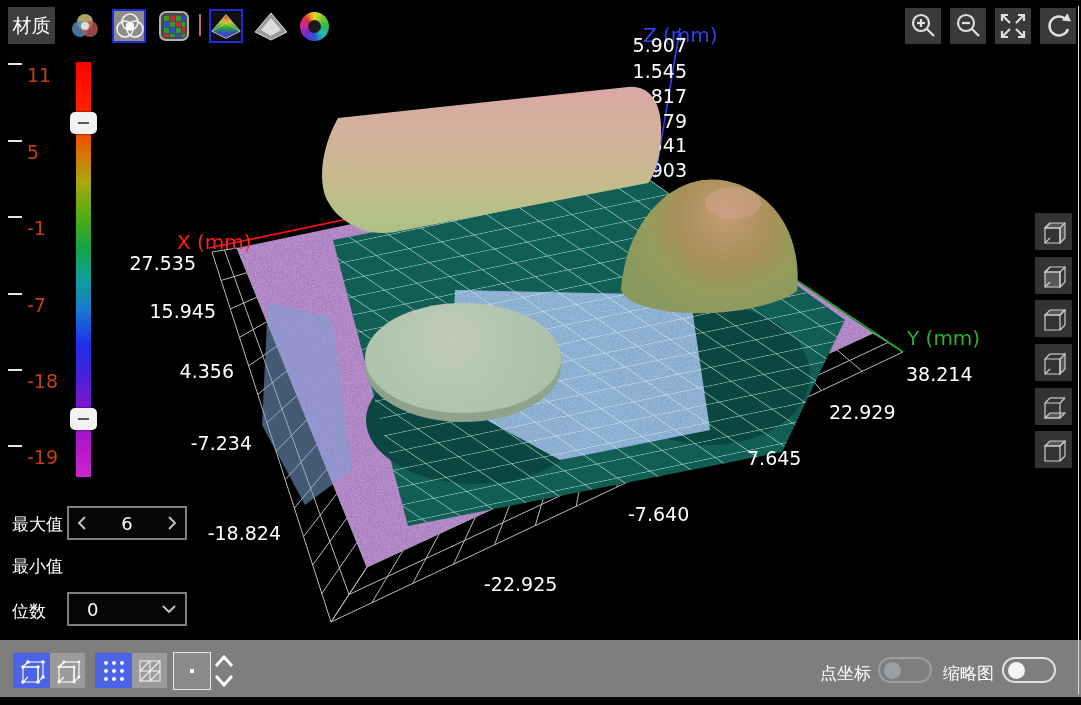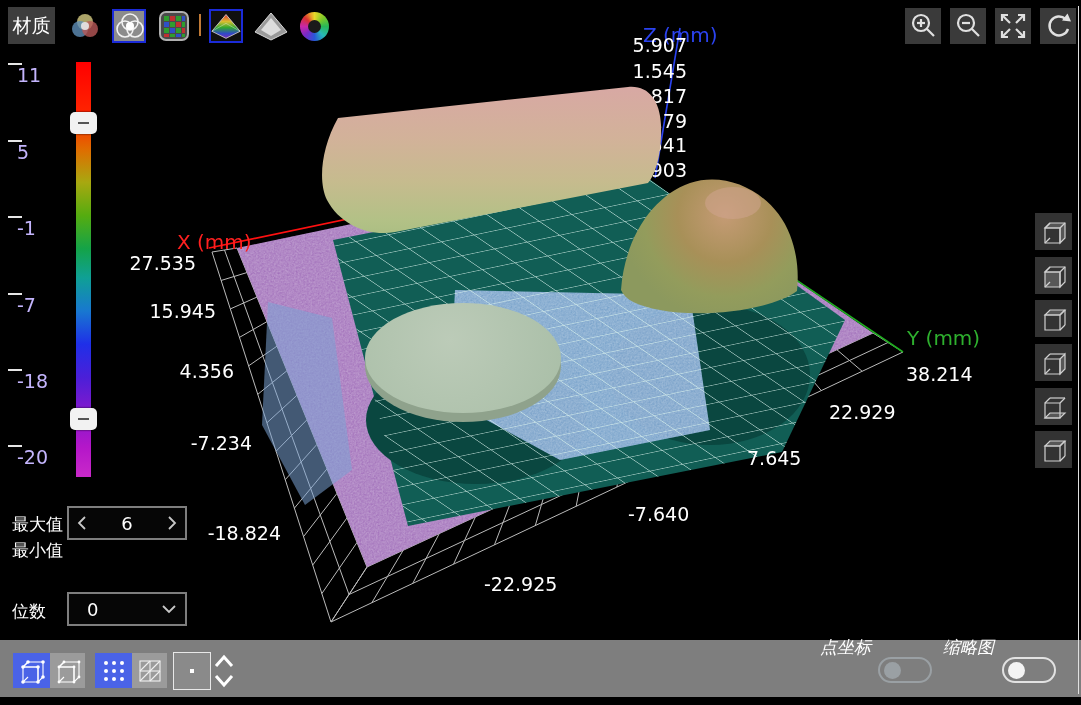--- a/index.html
+++ b/index.html
@@ -9,39 +9,39 @@
   
   .mat-btn{left:8px;top:7px;width:47px;height:37px;background:#3d3d3d;color:#fff;
            display:flex;align-items:center;justify-content:center;font-size:19px;}
   .tool-ic{top:9px;width:34px;height:34px;display:flex;align-items:center;justify-content:center;
            box-sizing:border-box;background:transparent;}
   .tool-ic.sel{border:2px solid #1b2bd8;}
   .tr-btn{top:8px;width:36px;height:36px;background:#3a3a3a;display:flex;align-items:center;justify-content:center;}
   .sep{left:199px;top:14px;width:2px;height:22px;background:#c07a36;}
   
   .cb-dash{left:8px;width:14px;height:2px;background:#e6e6e6;}
-  .cb-lab{left:17px;font-size:19px;color:#c4b5fd;transform:translateY(-11px);}
+  .cb-lab{left:27px;font-size:19px;color:#c2410c;transform:translateY(-11px);}
   .cb-bar{left:76px;top:62px;width:15px;height:415px;
     background:linear-gradient(180deg,#ff0000 0%,#ff2600 13%,#e06c00 21%,#a8a810 29%,#55ac10 37%,
       #14a348 45%,#0fa095 52%,#1878d0 60%,#1f2fe8 68%,#4b1fd8 76%,#8818cc 85%,#b517c9 93%,#c929c9 100%);}
   .cb-handle{left:70px;width:27px;height:22px;background:#f2f2f2;border-radius:5px;
     display:flex;align-items:center;justify-content:center;box-shadow:0 0 2px #000;}
   .cb-handle i{display:block;width:11px;height:2px;background:#555;}
   
   .row-lab{left:12px;font-size:17px;color:#fff;}
   .stp{left:67px;width:120px;height:34px;background:#060606;border:2px solid #7e7e7e;
        box-sizing:border-box;display:flex;align-items:center;justify-content:space-between;padding:0 8px;}
   .stp .val{font-size:18px;color:#fff;flex:1;text-align:center;}
   .stp .val.left{text-align:left;padding-left:10px;}
   
   .cube-btn{left:1035px;width:37px;height:37px;background:#333;display:flex;align-items:center;justify-content:center;}
   
   .bbar{left:0;top:640px;width:1081px;height:57px;background:#7e7e7e;}
   .bb-btn{top:653px;width:37px;height:35px;display:flex;align-items:center;justify-content:center;}
-  .bb-lab{top:636px;font-size:17px;color:#fff;font-style:italic;}
+  .bb-lab{top:662px;font-size:17px;color:#fff;}
   .toggle{top:657px;width:54px;height:26px;border-radius:14px;box-sizing:border-box;}
   .toggle .knob{position:absolute;left:4px;top:3px;width:17px;height:17px;border-radius:50%;}
   .wheel{width:29px;height:29px;border-radius:50%;
     background:conic-gradient(#e8d82a,#7ac828 13%,#28b858 25%,#28b8b8 38%,#2858d8 50%,#7828c8 63%,#c828a8 75%,#d83030 87%,#e8a02a 95%,#e8d82a);
     display:flex;align-items:center;justify-content:center;}
   .wheel i{width:13px;height:13px;border-radius:50%;background:#1a1a1a;display:block;}
   .wborder{right:2px;top:6px;width:1px;height:688px;background:#e0e0e0;}
   svg text{font-family:"DejaVu Sans","Liberation Sans",sans-serif;}
 </style>
 </head>
@@ -280,40 +280,40 @@
   <div class="abs cb-dash" style="top:140px"></div>
   <div class="abs cb-dash" style="top:216px"></div>
   <div class="abs cb-dash" style="top:293px"></div>
   <div class="abs cb-dash" style="top:369px"></div>
   <div class="abs cb-dash" style="top:445px"></div>
   <div class="abs cb-lab" style="top:75px">11</div>
   <div class="abs cb-lab" style="top:152px">5</div>
   <div class="abs cb-lab" style="top:228px">-1</div>
   <div class="abs cb-lab" style="top:305px">-7</div>
   <div class="abs cb-lab" style="top:381px">-18</div>
-  <div class="abs cb-lab" style="top:457px">-20</div>
+  <div class="abs cb-lab" style="top:457px">-19</div>
   <div class="abs cb-bar"></div>
   <div class="abs cb-handle" style="top:112px">
       <i></i>
     </div>
   <div class="abs cb-handle" style="top:408px">
       <i></i>
     </div>
 
   <div class="abs row-lab" style="top:513px">最大值</div>
   <div class="abs stp" style="top:506px">
     <svg width="10" height="16">
         <polyline points="8,2 2,8 8,14" fill="none" stroke="#c8c8c8" stroke-width="1.8"></polyline>
       </svg>
     <span class="val">6</span>
     <svg width="10" height="16">
         <polyline points="2,2 8,8 2,14" fill="none" stroke="#c8c8c8" stroke-width="1.8"></polyline>
       </svg>
   </div>
-  <div class="abs row-lab" style="top:539px">最小值</div>
+  <div class="abs row-lab" style="top:555px">最小值</div>
   <div class="abs row-lab" style="top:600px">位数</div>
   <div class="abs stp" style="top:592px">
     <span class="val left">0</span>
     <svg width="16" height="10">
         <polyline points="2,2 8,8 14,2" fill="none" stroke="#c8c8c8" stroke-width="1.8"></polyline>
       </svg>
   </div>
 
   <div class="abs cube-btn" style="top:213px">
     <svg width="32" height="32" stroke="#cfcfcf" stroke-width="1.2" fill="none">

